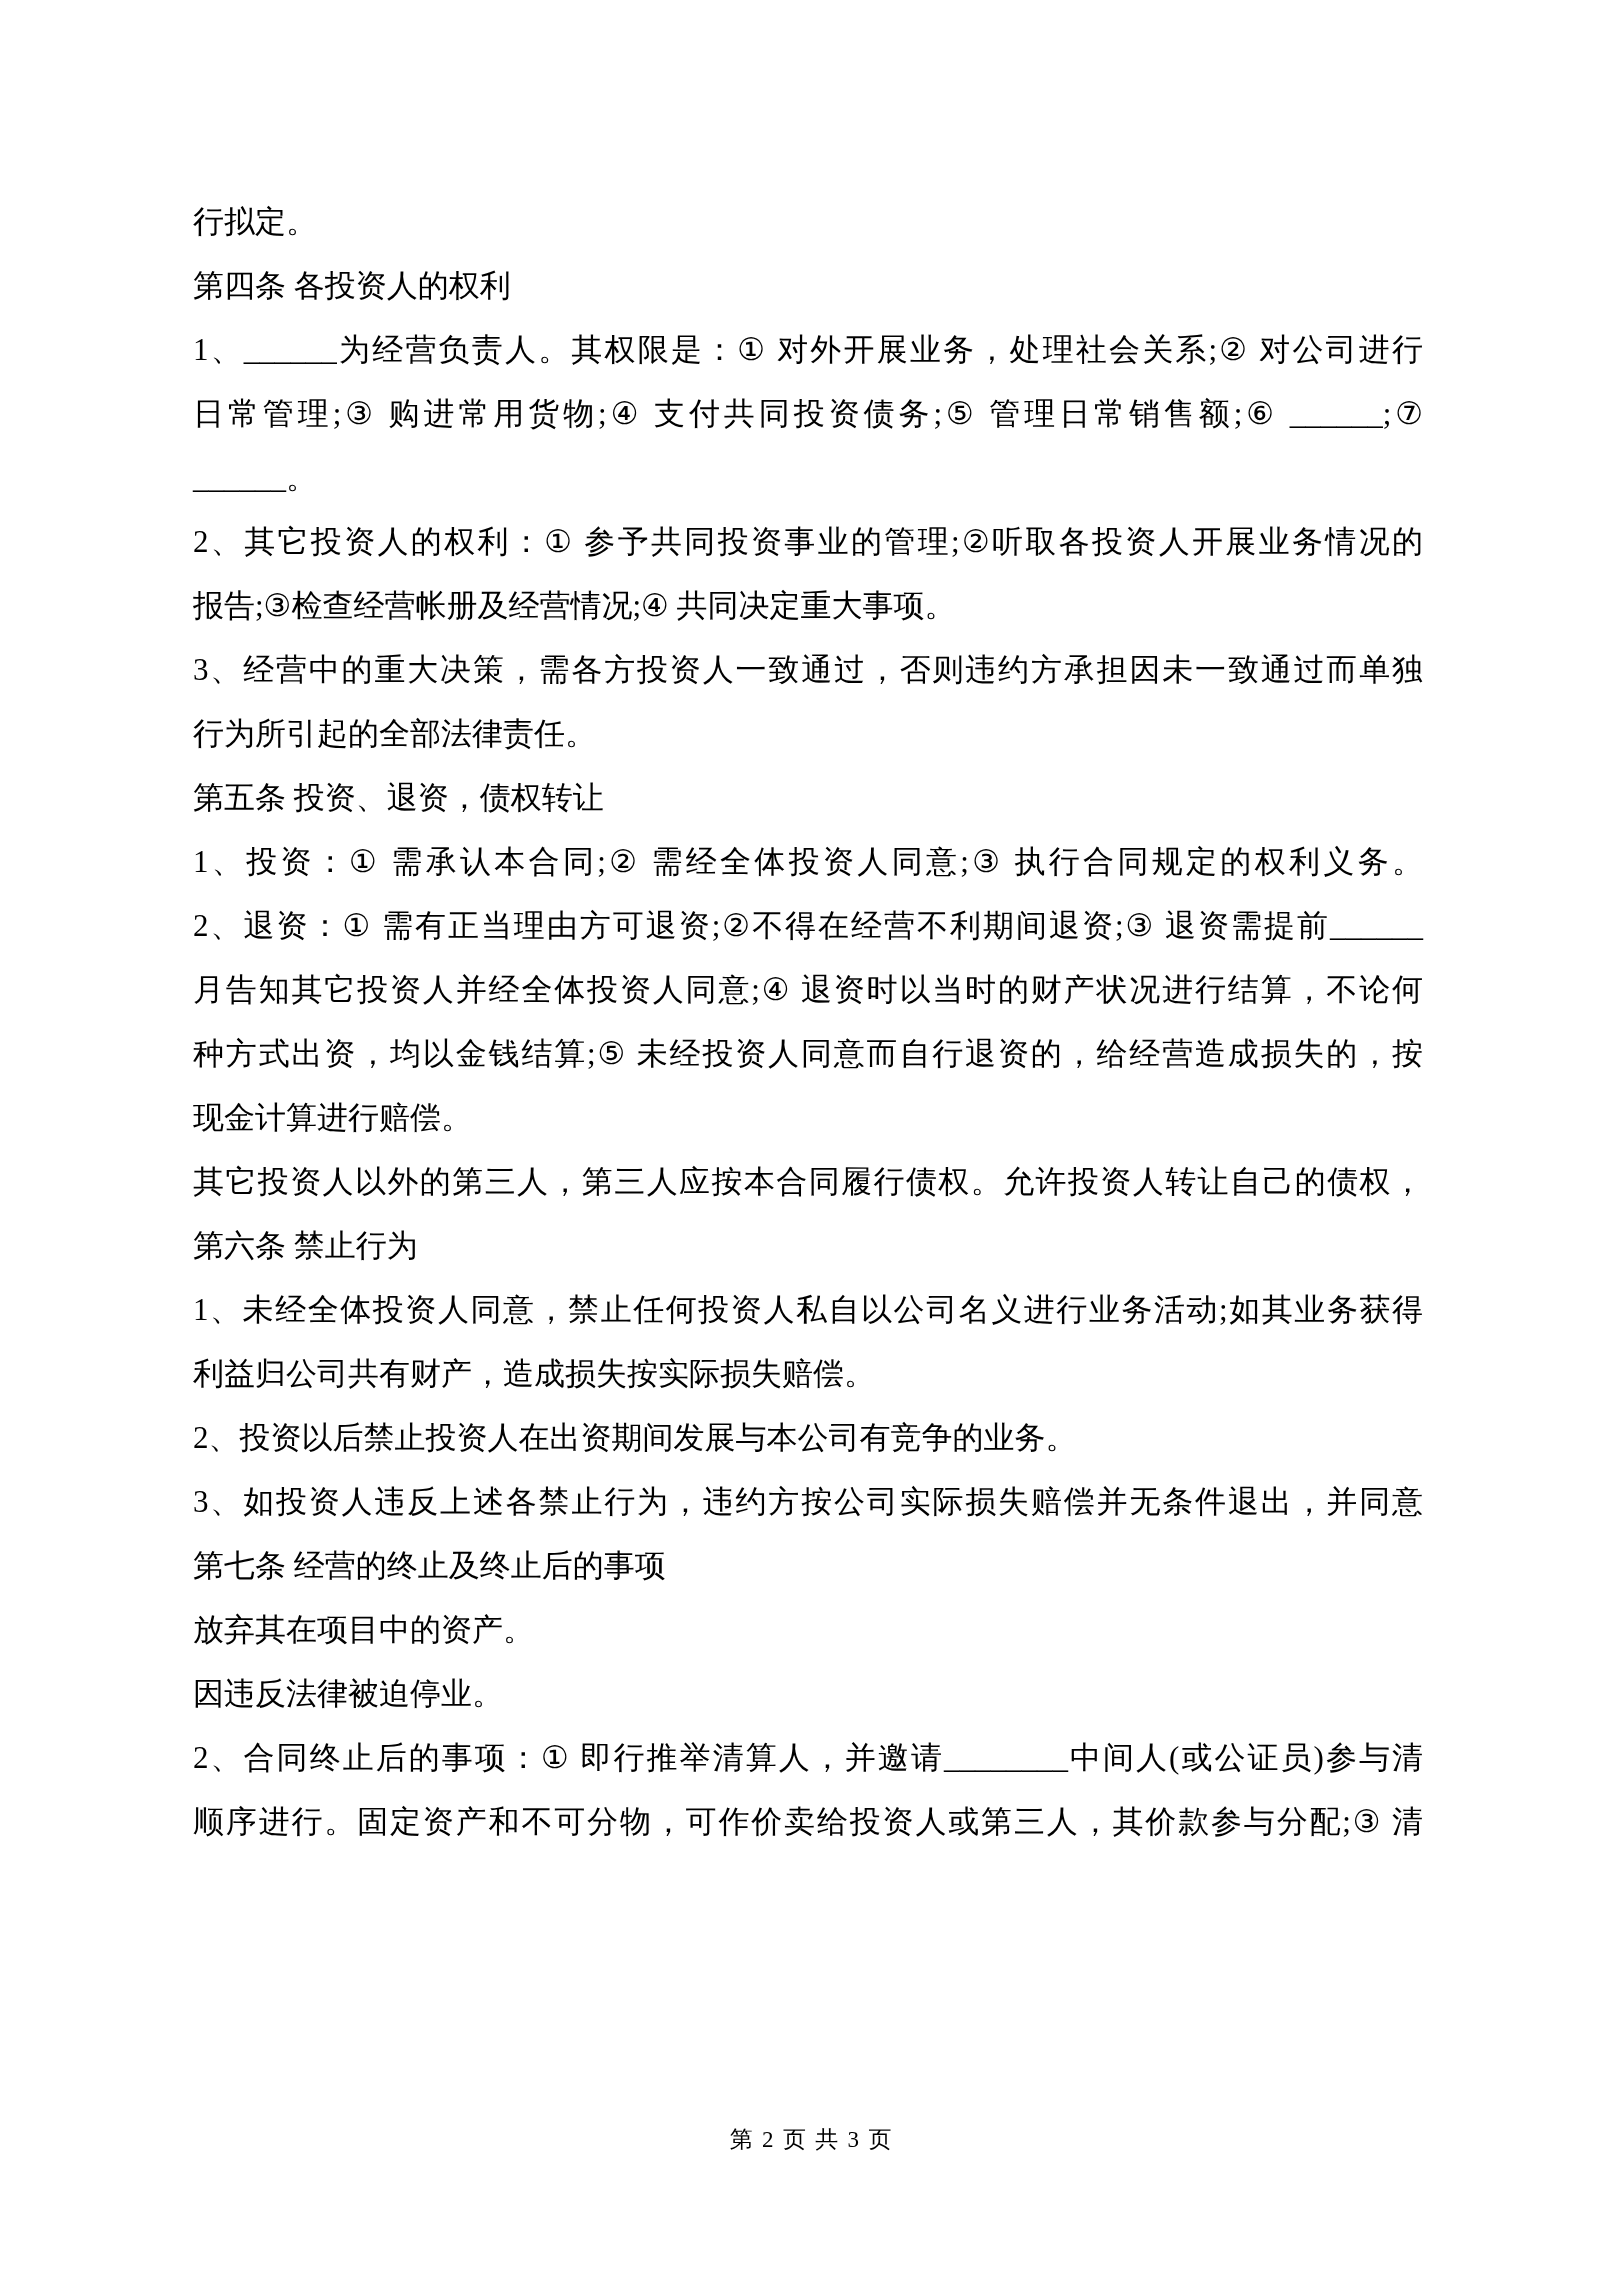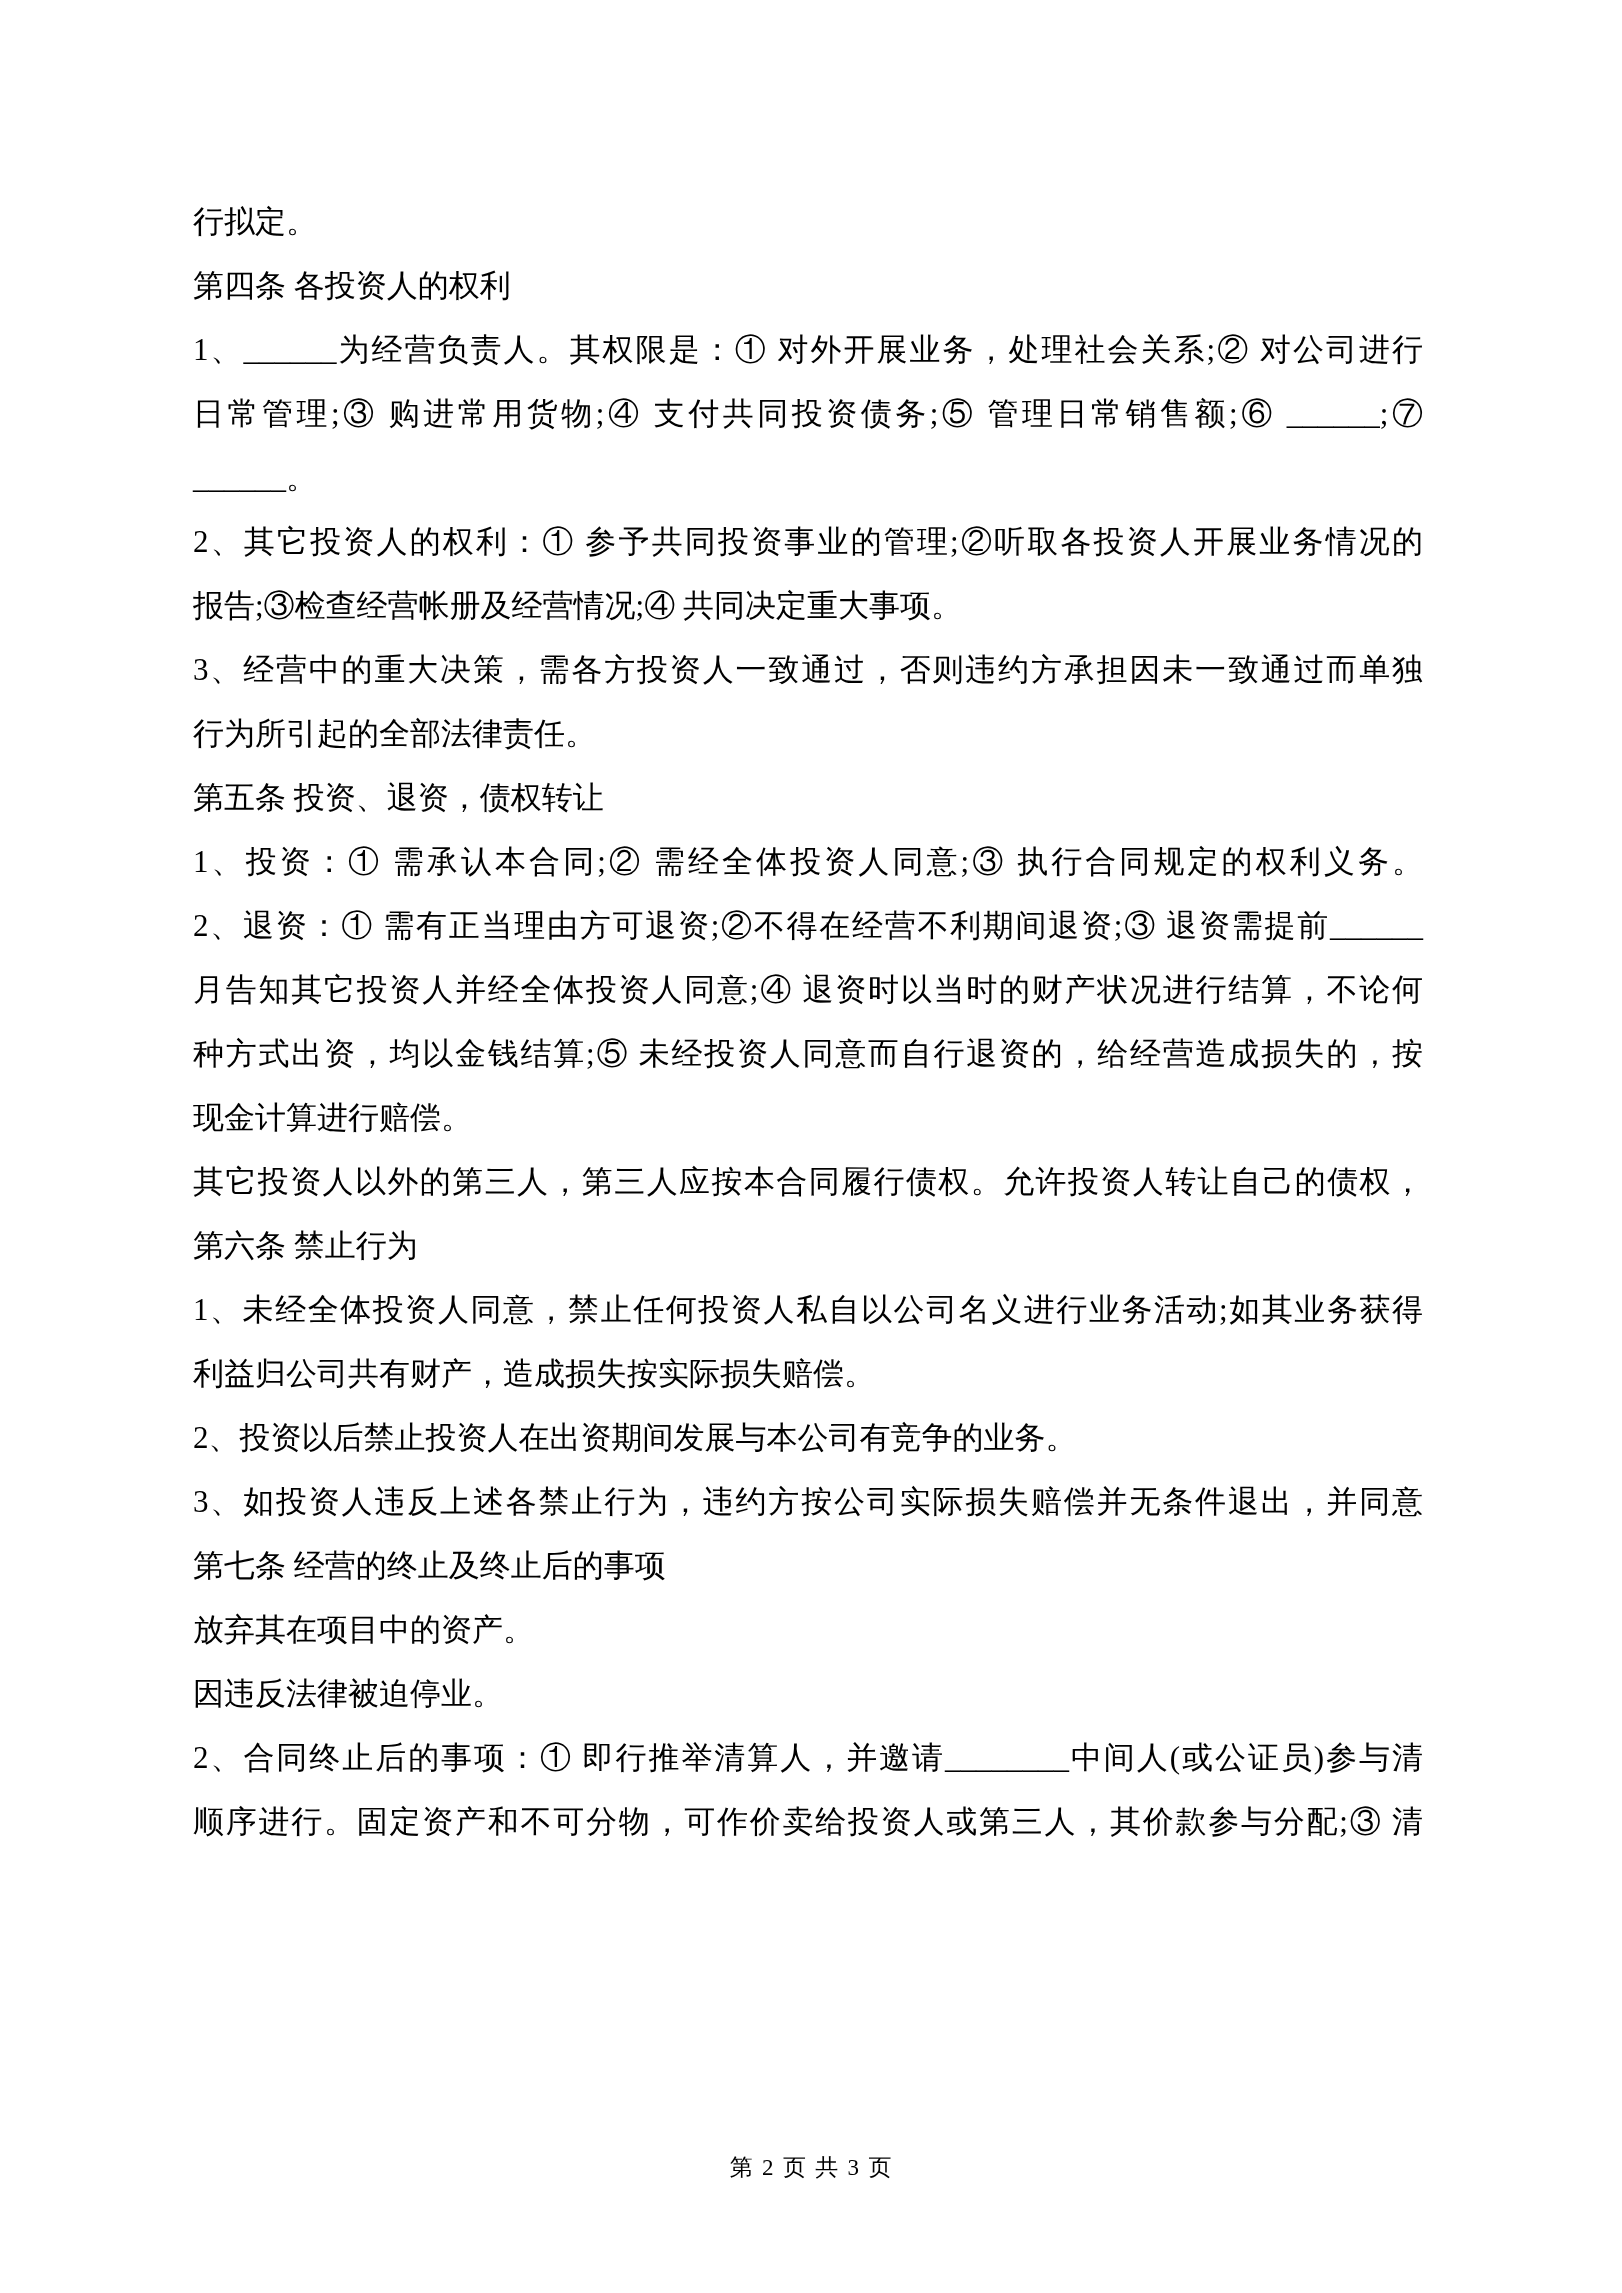--- a/index.html
+++ b/index.html
@@ -13,21 +13,20 @@
     height: 2294px;
     overflow: hidden;
     font-family: "Liberation Serif", "DejaVu Serif", "DejaVu Sans", serif;
     color: #000000;
   }
   .doc-body {
     position: absolute;
     left: 193px;
     top: 190px;
     width: 1230px;
-    font-family: Liberation Serif, serif;
   }
   .line {
     font-size: 31px;
     height: 64px;
     line-height: 64px;
     white-space: normal;
     overflow: visible;
     text-align: left;
     font-weight: 400;
   }
@@ -38,21 +37,20 @@
   .page-footer {
     position: absolute;
     left: 0;
     top: 2122px;
     width: 100%;
     height: 36px;
     line-height: 36px;
     text-align: center;
     font-size: 23px;
     letter-spacing: 1.8px;
-    margin-top: 28px;
   }
 </style>
 </head>
 <body>
 
 <div class="doc-body">
   <div class="line">行拟定。</div>
   <div class="line">第四条 各投资人的权利</div>
   <div class="line fill">1、______为经营负责人。其权限是：① 对外开展业务，处理社会关系;② 对公司进行</div>
   <div class="line fill">日常管理;③ 购进常用货物;④ 支付共同投资债务;⑤ 管理日常销售额;⑥ ______;⑦</div>

